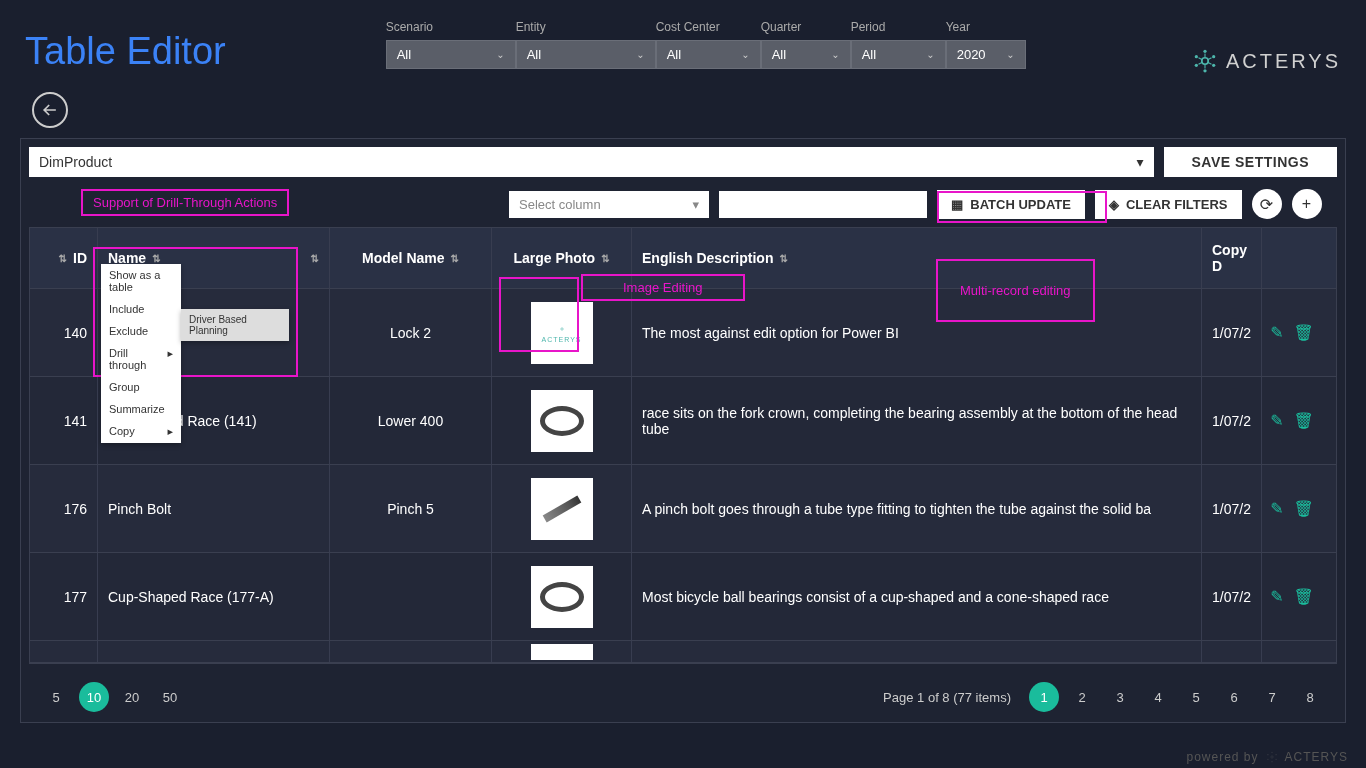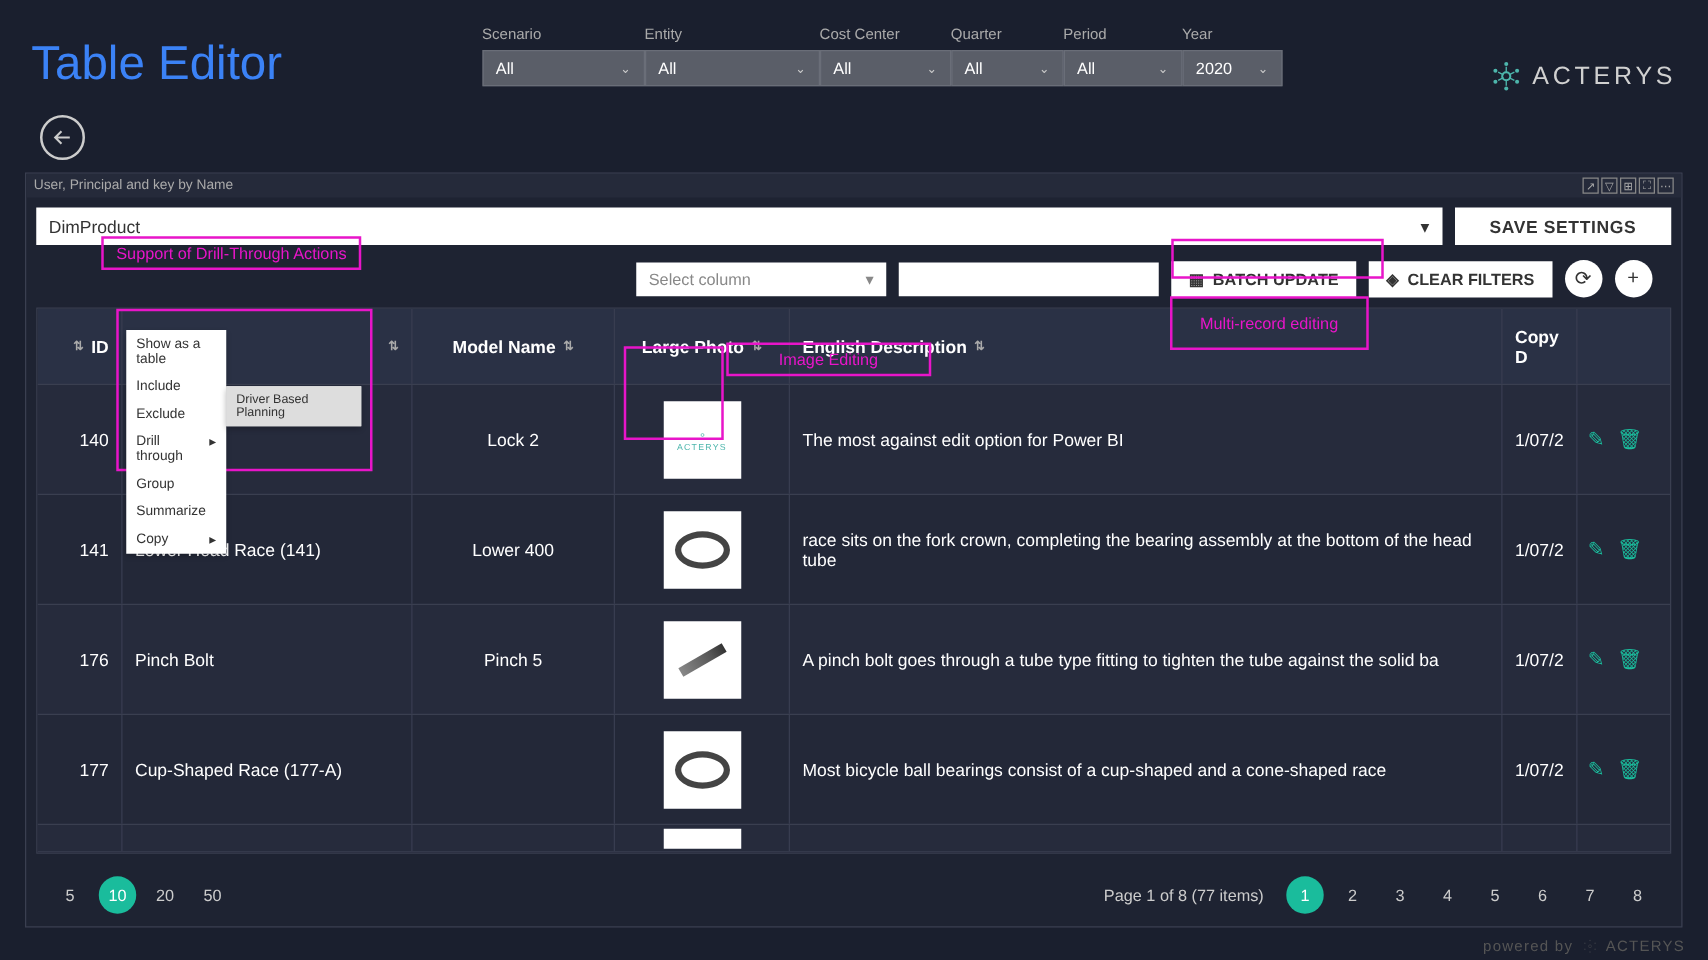--- a/index.html
+++ b/index.html
@@ -352,30 +352,20 @@
   </div>
 </div>
 
 <div class="back-arrow">
   <svg width="20" height="20" viewBox="0 0 24 24">
       <path d="M19 12H5M11 6l-6 6 6 6" stroke="#ccc" stroke-width="2" fill="none"></path>
     </svg>
 </div>
 
 <div class="panel">
-  <div class="panel-caption">
-    <span>User, Principal and key by Name</span>
-    <div class="panel-icons">
-      <span>↗</span>
-      <span>▽</span>
-      <span>⊞</span>
-      <span>⛶</span>
-      <span>⋯</span>
-    </div>
-  </div>
 
   <div class="top-bar">
     <div class="dim-select">
       <span>DimProduct</span>
       <span>▾</span>
     </div>
     <div class="save-settings">SAVE SETTINGS</div>
   </div>
 
   <div class="action-bar">
@@ -521,21 +511,21 @@
           <div class="page-btn">4</div>
           <div class="page-btn">5</div>
           <div class="page-btn">6</div>
           <div class="page-btn">7</div>
           <div class="page-btn">8</div>
         </div>
     </div>
   </div>
 
   <div class="callout" style="left:60px; top:50px;">Support of Drill-Through Actions</div>
-  <div class="callout" style="left:915px; top:98px; padding:12px 22px;">Multi-record editing</div>
+  <div class="callout" style="left:915px; top:120px; padding:22px 22px;">Multi-record editing</div>
   <div class="callout" style="left:560px; top:135px; padding:4px 40px;">Image Editing</div>
 
   <div class="ctx-highlight" style="left:72px; top:108px; width:205px; height:130px;"></div>
   <div class="ctx-highlight" style="left:478px; top:138px; width:80px; height:75px;"></div>
   <div class="ctx-highlight" style="left:916px; top:52px; width:170px; height:32px;"></div>
 
   <div class="ctx-menu" style="left:80px; top:125px;" id="ctx-menu">
     <div class="item">Show as a table</div>
       <div class="item">Include</div>
       <div class="item">Exclude</div>

